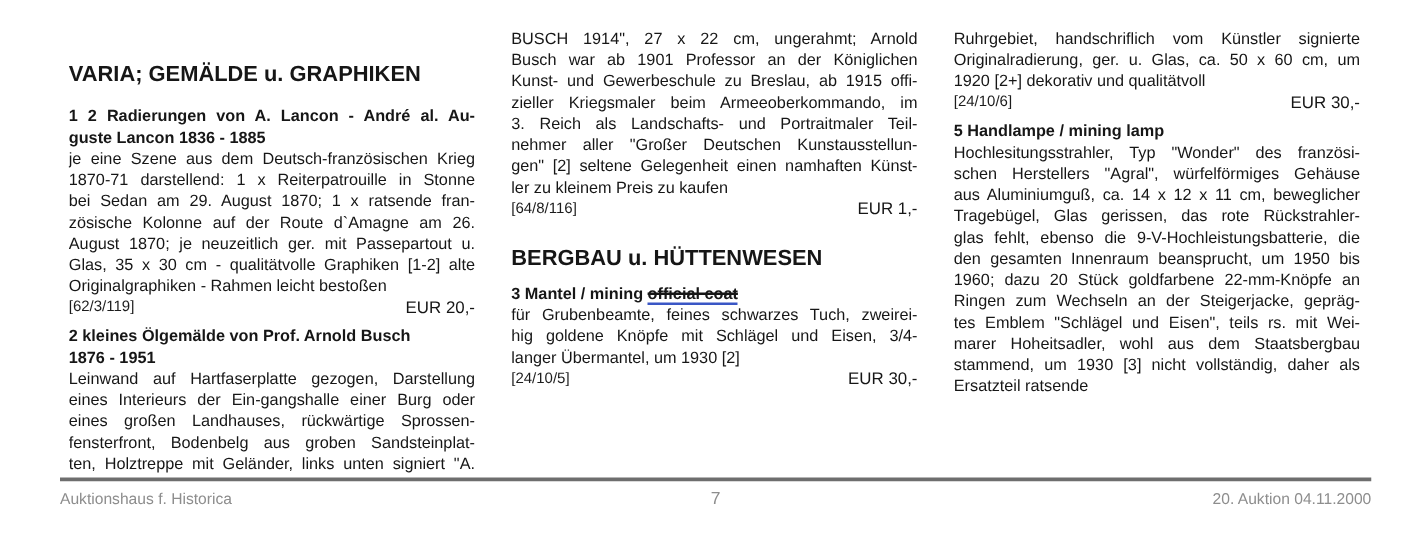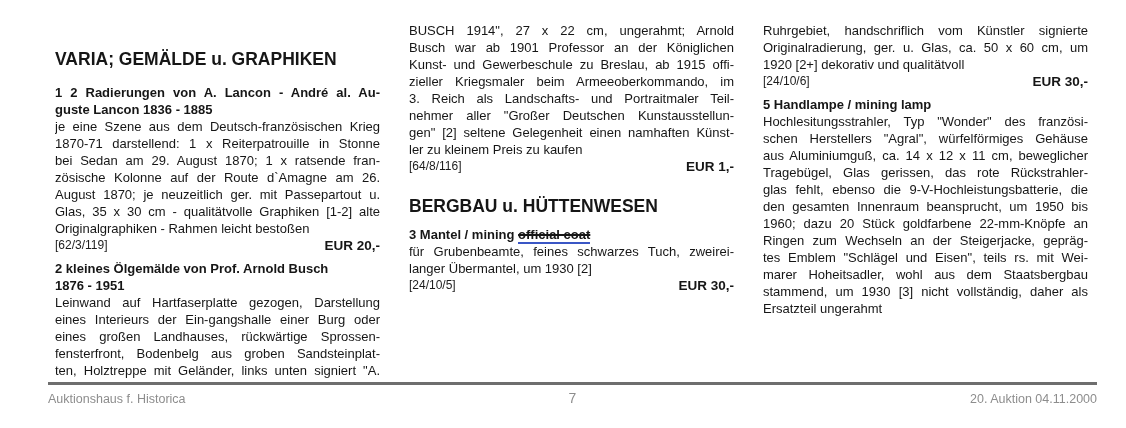--- a/index.html
+++ b/index.html
@@ -41,21 +41,21 @@
   .tline { text-align: left; overflow: hidden; white-space: nowrap; }
   .tline.just { text-align: justify; text-align-last: justify; white-space: normal; }
   .ref-row {
     display: flex;
     justify-content: space-between;
     align-items: flex-end;
     font-size: 13px;
     line-height: 17px;
   }
   .ref { font-size: 12px; color: #1c1c1c; }
-  .price { font-weight: bold; font-size: 13.5px; }
+  .price { font-weight: normal; font-size: 13.5px; }
   .struck {
     text-decoration: line-through;
     text-decoration-thickness: 2px;
     border-bottom: 2px solid #3a56c5;
     padding-bottom: 0px;
   }
   .footer-rule {
     position: absolute;
     left: 48px;
     top: 382px;
@@ -138,20 +138,21 @@
           <span class="price">EUR 1,-</span>
         </div>
       </div>
 
       <div class="section-title">BERGBAU u. HÜTTENWESEN</div>
 
       <div class="lot first">
         <div class="lot-heading"><span>3 Mantel / mining </span><span class="struck">official coat</span></div>
         <div class="body-text">
             <div class="tline just">für Grubenbeamte, feines schwarzes Tuch, zweirei-</div>
+            <div class="tline just">hig goldene Knöpfe mit Schlägel und Eisen, 3/4-</div>
             <div class="tline">langer Übermantel, um 1930 [2]</div>
           </div>
         <div class="ref-row">
           <span class="ref">[24/10/5]</span>
           <span class="price">EUR 30,-</span>
         </div>
       </div>
 
     </div>
 
@@ -175,21 +176,21 @@
             <div class="tline just">schen Herstellers "Agral", würfelförmiges Gehäuse</div>
             <div class="tline just">aus Aluminiumguß, ca. 14 x 12 x 11 cm, beweglicher</div>
             <div class="tline just">Tragebügel, Glas gerissen, das rote Rückstrahler-</div>
             <div class="tline just">glas fehlt, ebenso die 9-V-Hochleistungsbatterie, die</div>
             <div class="tline just">den gesamten Innenraum beansprucht, um 1950 bis</div>
             <div class="tline just">1960; dazu 20 Stück goldfarbene 22-mm-Knöpfe an</div>
             <div class="tline just">Ringen zum Wechseln an der Steigerjacke, gepräg-</div>
             <div class="tline just">tes Emblem "Schlägel und Eisen", teils rs. mit Wei-</div>
             <div class="tline just">marer Hoheitsadler, wohl aus dem Staatsbergbau</div>
             <div class="tline just">stammend, um 1930 [3] nicht vollständig, daher als</div>
-            <div class="tline">Ersatzteil ungerahmt</div>
+            <div class="tline">Ersatzteil ratsende</div>
           </div>
       </div>
     </div>
 
   </div>
 
   <div class="footer-rule"></div>
   <div class="footer-row">
     <span class="footer-left">Auktionshaus f. Historica</span>
     <span class="footer-center">7</span>

